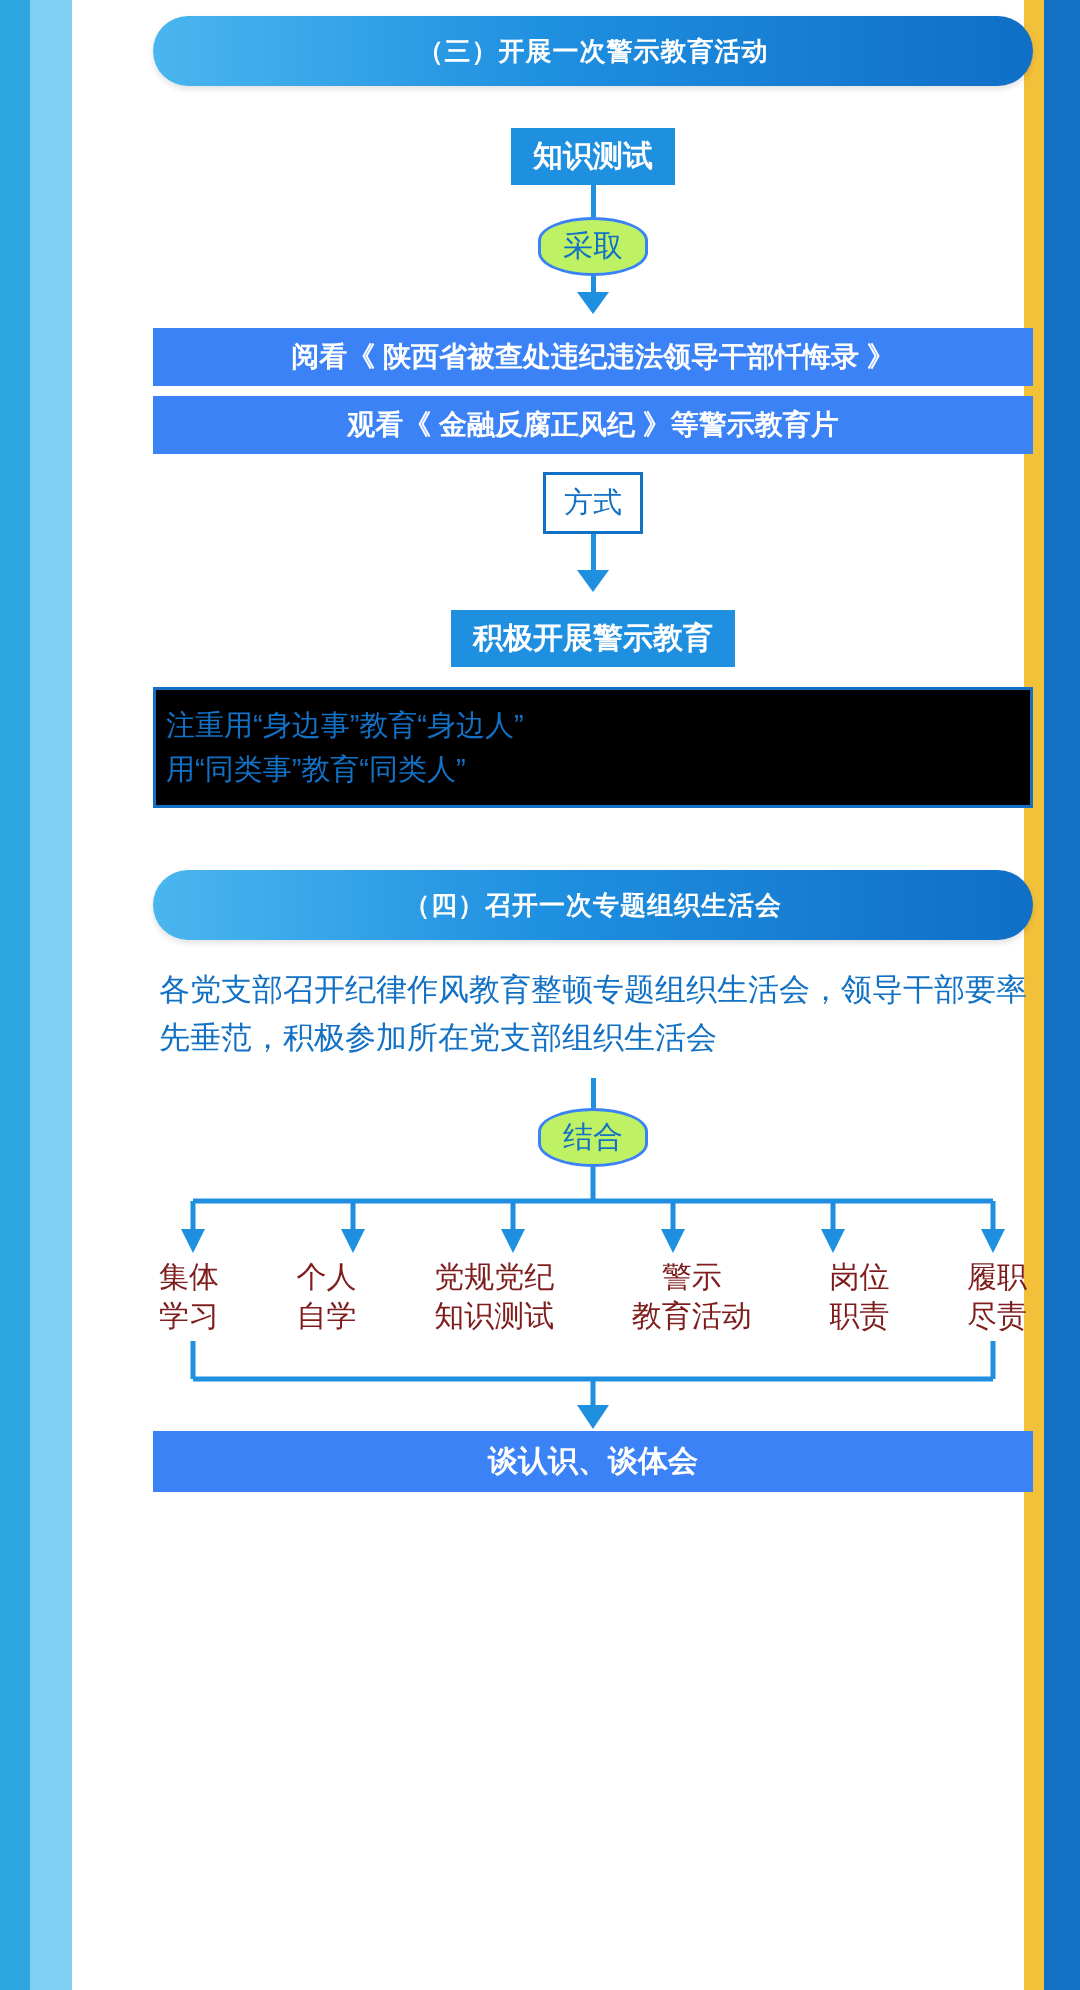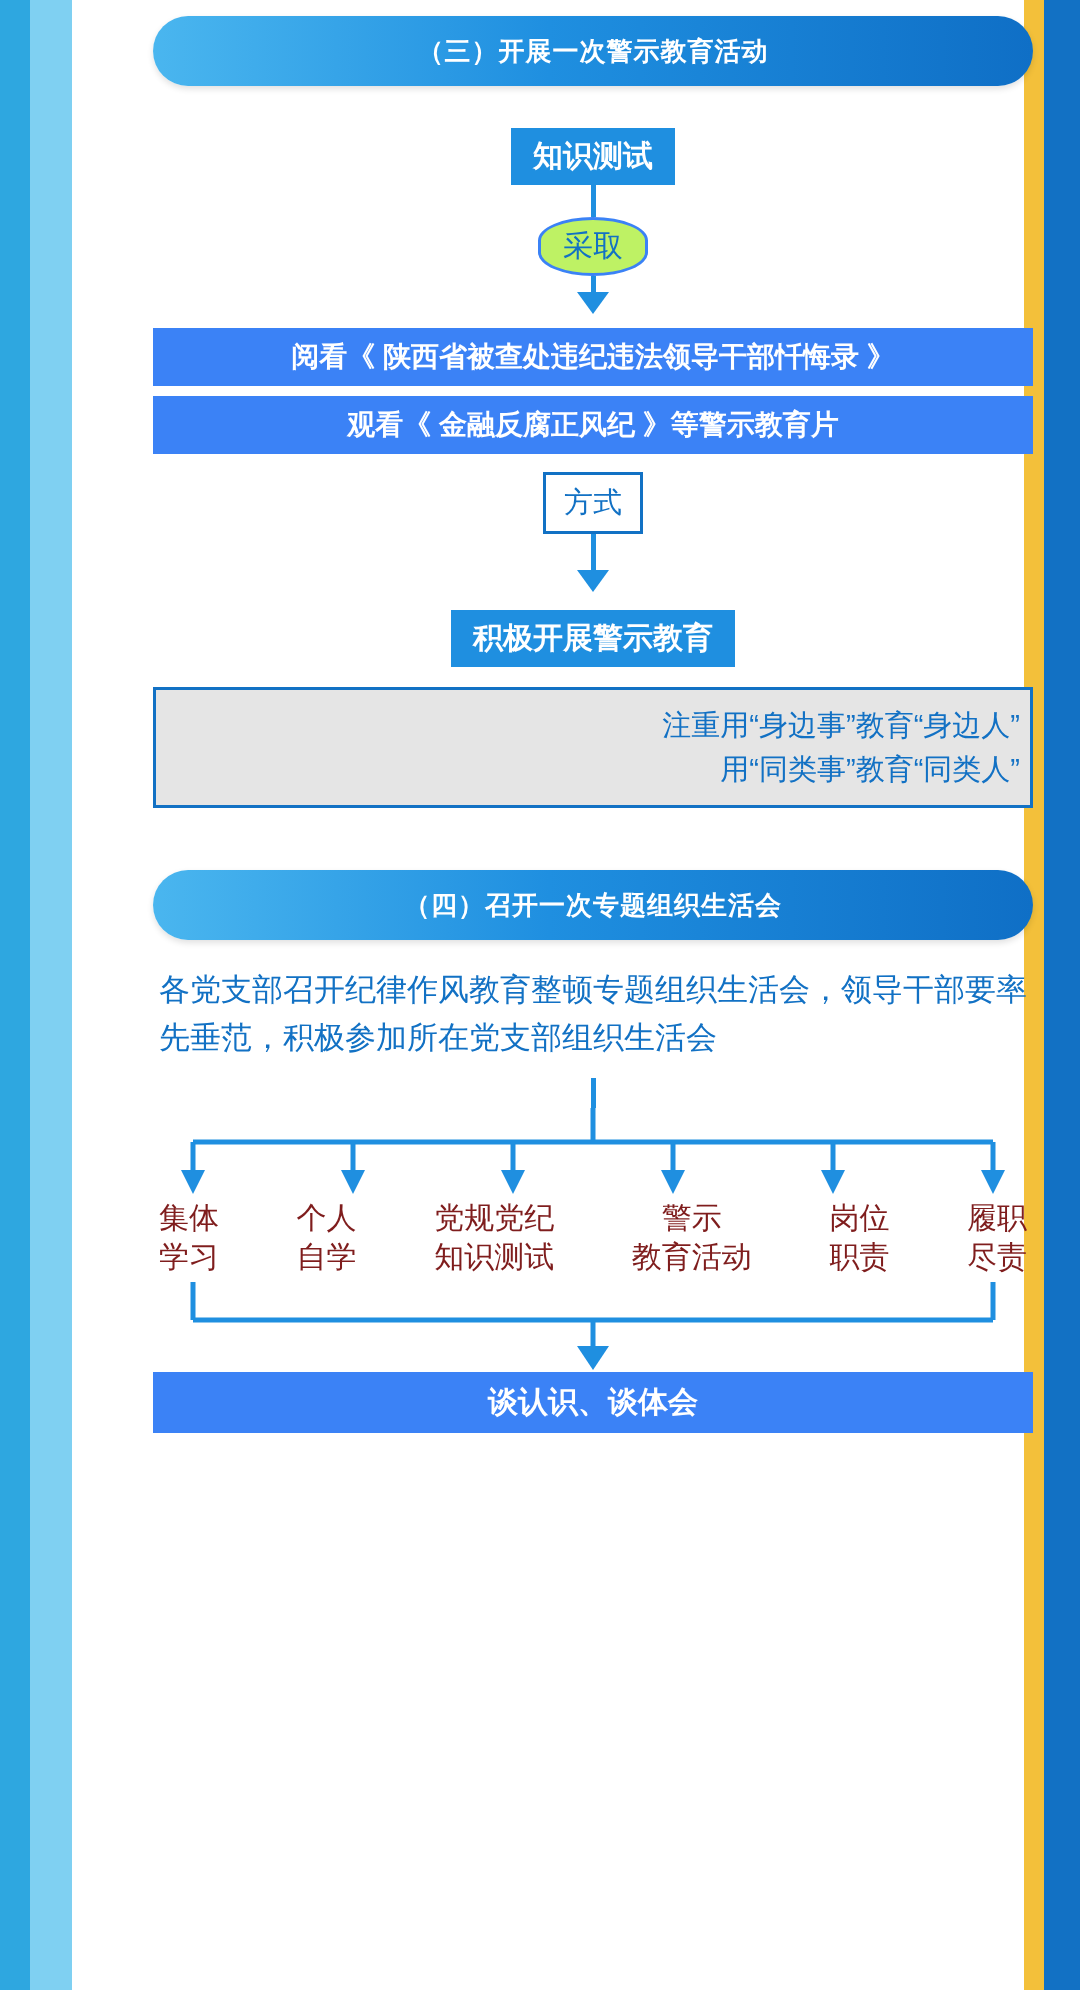--- a/index.html
+++ b/index.html
@@ -96,24 +96,24 @@
     font-weight:bold;
     text-align:center;
     padding:10px 6px;
     box-sizing:border-box;
   }
   .wide-box.small{ font-size:28px; }
 
   .note-box{
     border:3px solid #1271c4;
     color:#1271c4;
-    background:#e5e5e5;
+    background:#000000;
     font-size:29px;
     line-height:1.5;
-    text-align:right;
+    text-align:left;
     padding:14px 10px;
     box-sizing:border-box;
     width:100%;
   }
 
   
   .vline{
     width:5px;
     background:#1f8fe0;
     margin:0 auto;
@@ -227,20 +227,23 @@
 
         <div class="banner">（四）召开一次专题组织生活会</div>
 
         <div class="para">各党支部召开纪律作风教育整顿专题组织生活会，领导干部要率先垂范，积极参加所在党支部组织生活会</div>
 
         <div style="height:6px"></div>
 
 
         <div class="vline" style="height:30px"></div>
 
+        <div class="pill-wrap">
+          <span class="pill">结合</span>
+        </div>
 
         <svg width="880" height="90" viewBox="0 0 880 90">
           <line x1="440" y1="0" x2="440" y2="34" stroke="#1f8fe0" stroke-width="5"></line>
           <line x1="40" y1="34" x2="840" y2="34" stroke="#1f8fe0" stroke-width="5"></line>
           <line x1="40" y1="34" x2="40" y2="62" stroke="#1f8fe0" stroke-width="5"></line>
           <line x1="200" y1="34" x2="200" y2="62" stroke="#1f8fe0" stroke-width="5"></line>
           <line x1="360" y1="34" x2="360" y2="62" stroke="#1f8fe0" stroke-width="5"></line>
           <line x1="520" y1="34" x2="520" y2="62" stroke="#1f8fe0" stroke-width="5"></line>
           <line x1="680" y1="34" x2="680" y2="62" stroke="#1f8fe0" stroke-width="5"></line>
           <line x1="840" y1="34" x2="840" y2="62" stroke="#1f8fe0" stroke-width="5"></line>

